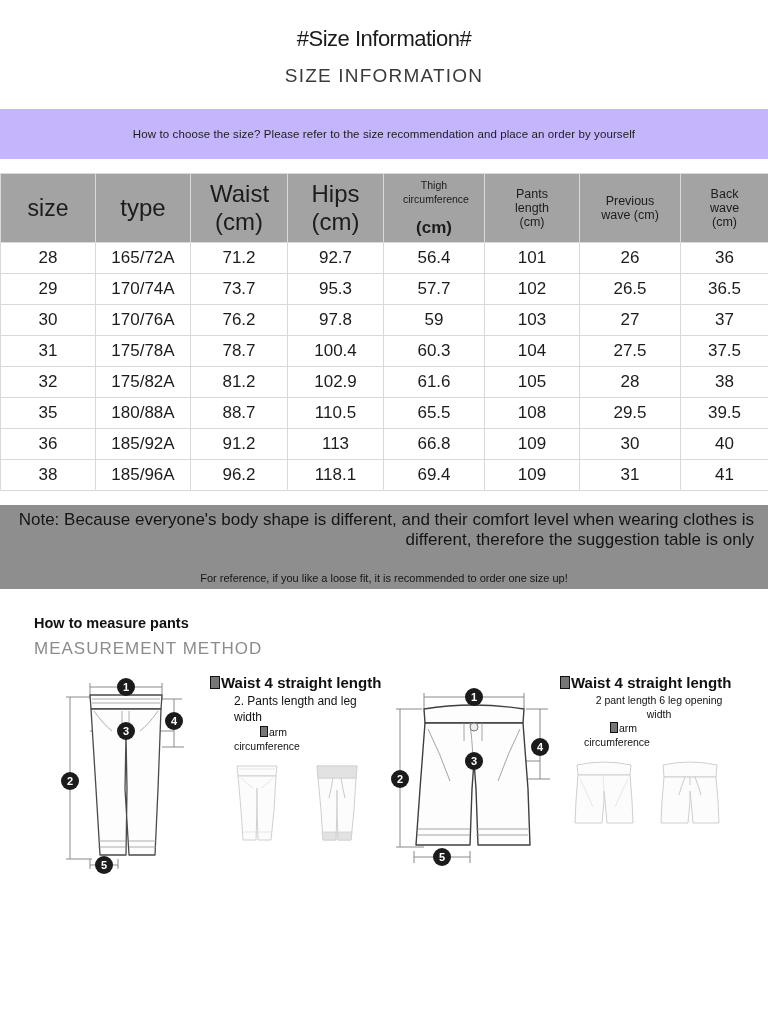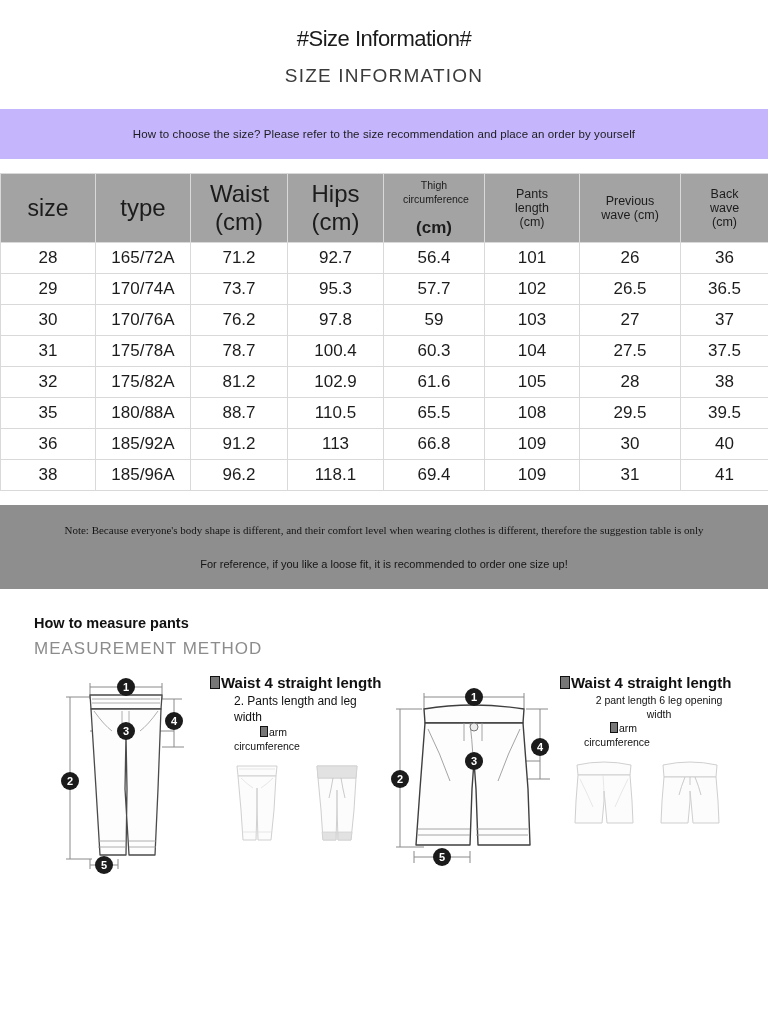--- a/index.html
+++ b/index.html
@@ -98,25 +98,24 @@
     margin-top: 14px;
     width: 100%;
     height: 84px;
     background: #8e8e8e;
     display: flex;
     flex-direction: column;
     align-items: center;
     justify-content: center;
   }
   .note-line-1 {
-    font-size: 11px;
+    font-size: 17px;
     color: #151515;
-    text-align: left;
+    text-align: right;
     padding: 0 14px;
-    font-family: Liberation Serif, serif;
   }
   .note-line-2 {
     font-size: 11px;
     color: #151515;
     text-align: center;
     margin-top: 22px;
     padding: 0 14px;
   }
 
   

